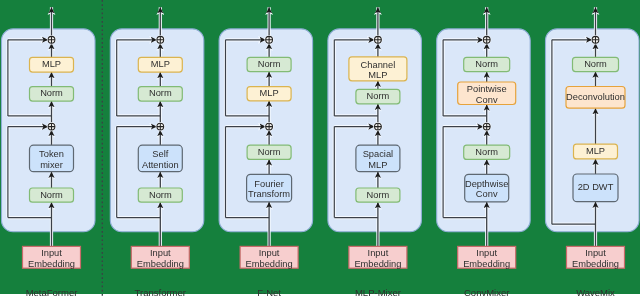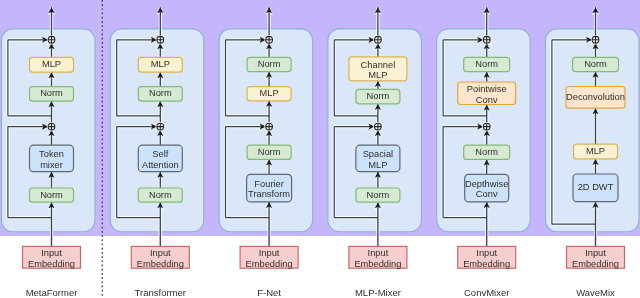--- a/index.html
+++ b/index.html
@@ -1,19 +1,19 @@
 <!DOCTYPE html>
 <html><head>
 <meta charset="utf-8">
 <title>Architecture comparison diagram</title>
 <style>
   html,body{margin:0;padding:0;background:#ffffff;}
   body{width:640px;height:298px;overflow:hidden;
        font-family:"Liberation Sans","DejaVu Sans",sans-serif;}
-  #stage{position:relative;width:640px;height:236px;background:#c4b5fd;}
+  #stage{position:relative;width:640px;height:294px;background:#15803d;}
   svg{display:block;}
   .boxlabel{fill:#2f2f2f;font-family:"Liberation Sans","DejaVu Sans",sans-serif;
             font-size:9.3px;text-anchor:middle;}
   .caption{fill:#2f2f2f;font-family:"Liberation Sans","DejaVu Sans",sans-serif;
            font-size:9.5px;text-anchor:middle;}
 </style>
 </head>
 <body>
 
 <div id="stage">

